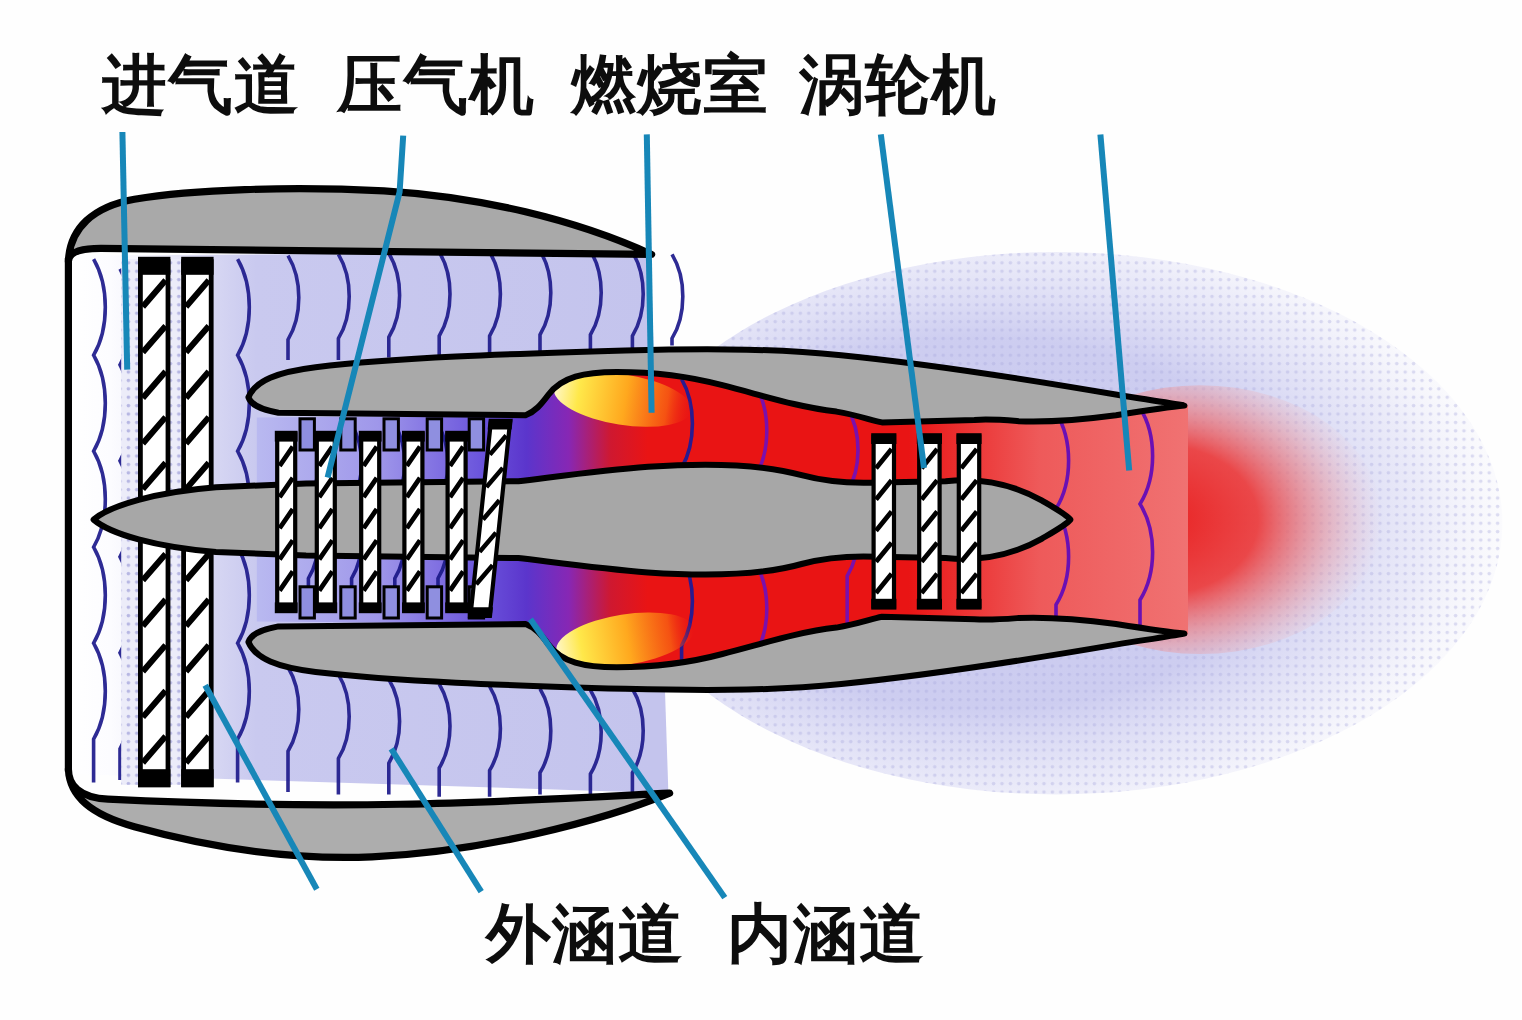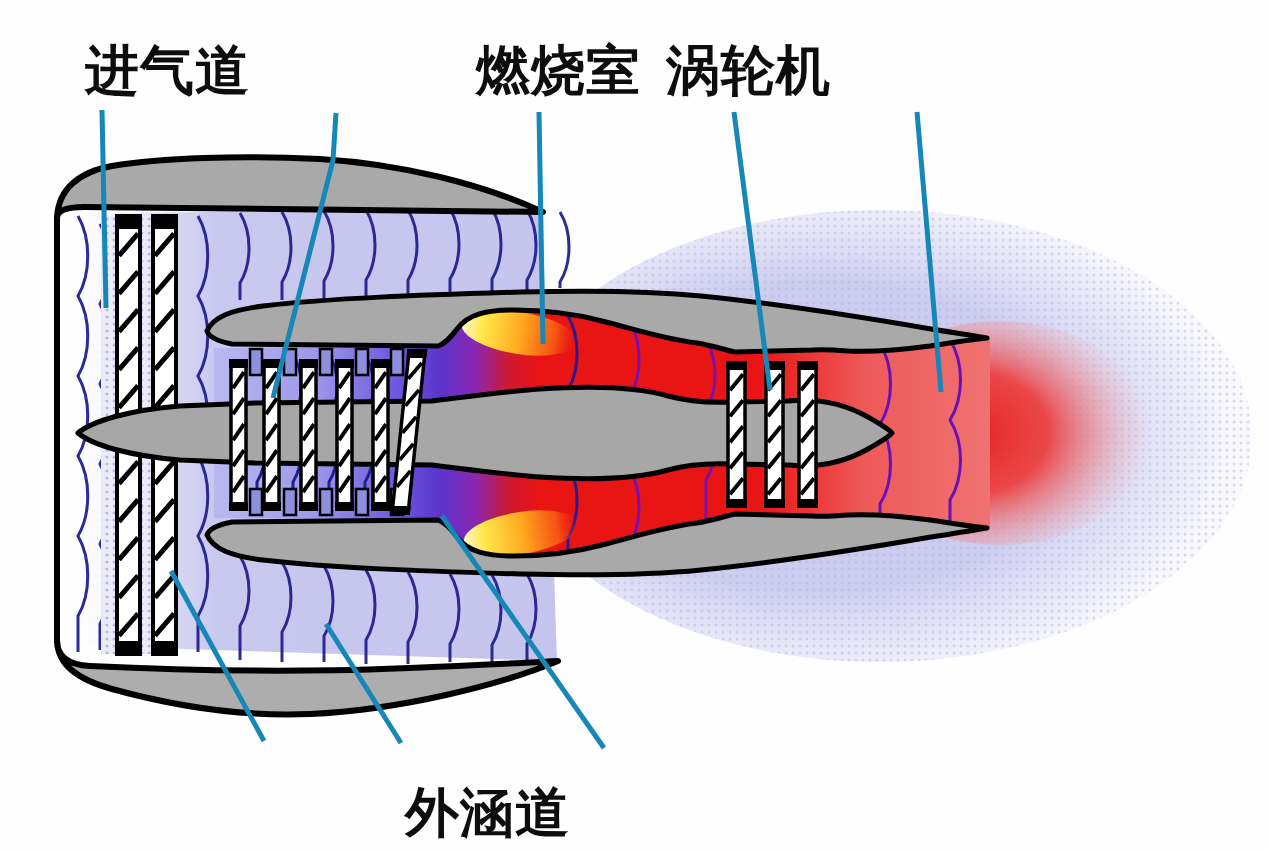--- a/index.html
+++ b/index.html
@@ -282,16 +282,18 @@
     <polyline class="leader" points="539,112 543,344"></polyline>
     <polyline class="leader" points="734,112 770,390"></polyline>
     <polyline class="leader" points="917,112 941,392"></polyline>
     <polyline class="leader" points="171,571 264,741"></polyline>
     <polyline class="leader" points="326,624 401,743"></polyline>
     <polyline class="leader" points="442,516 604,748"></polyline>
   </g>
 </svg>
 
 <div class="lbl" style="left:85px;  top:44px;">进气道</div>
+<div class="lbl" style="left:281px; top:44px;">压气机</div>
 <div class="lbl" style="left:666px; top:44px;">涡轮机</div>
 <div class="lbl" style="left:476px; top:44px;">燃烧室</div>
-<div class="lbl" style="left:405px; top:752px;margin-top:34px;">外涵道</div>
+<div class="lbl" style="left:405px; top:752px;">外涵道</div>
+<div class="lbl" style="left:606px; top:752px;">内涵道</div>
 </div>
 
 </body></html>

